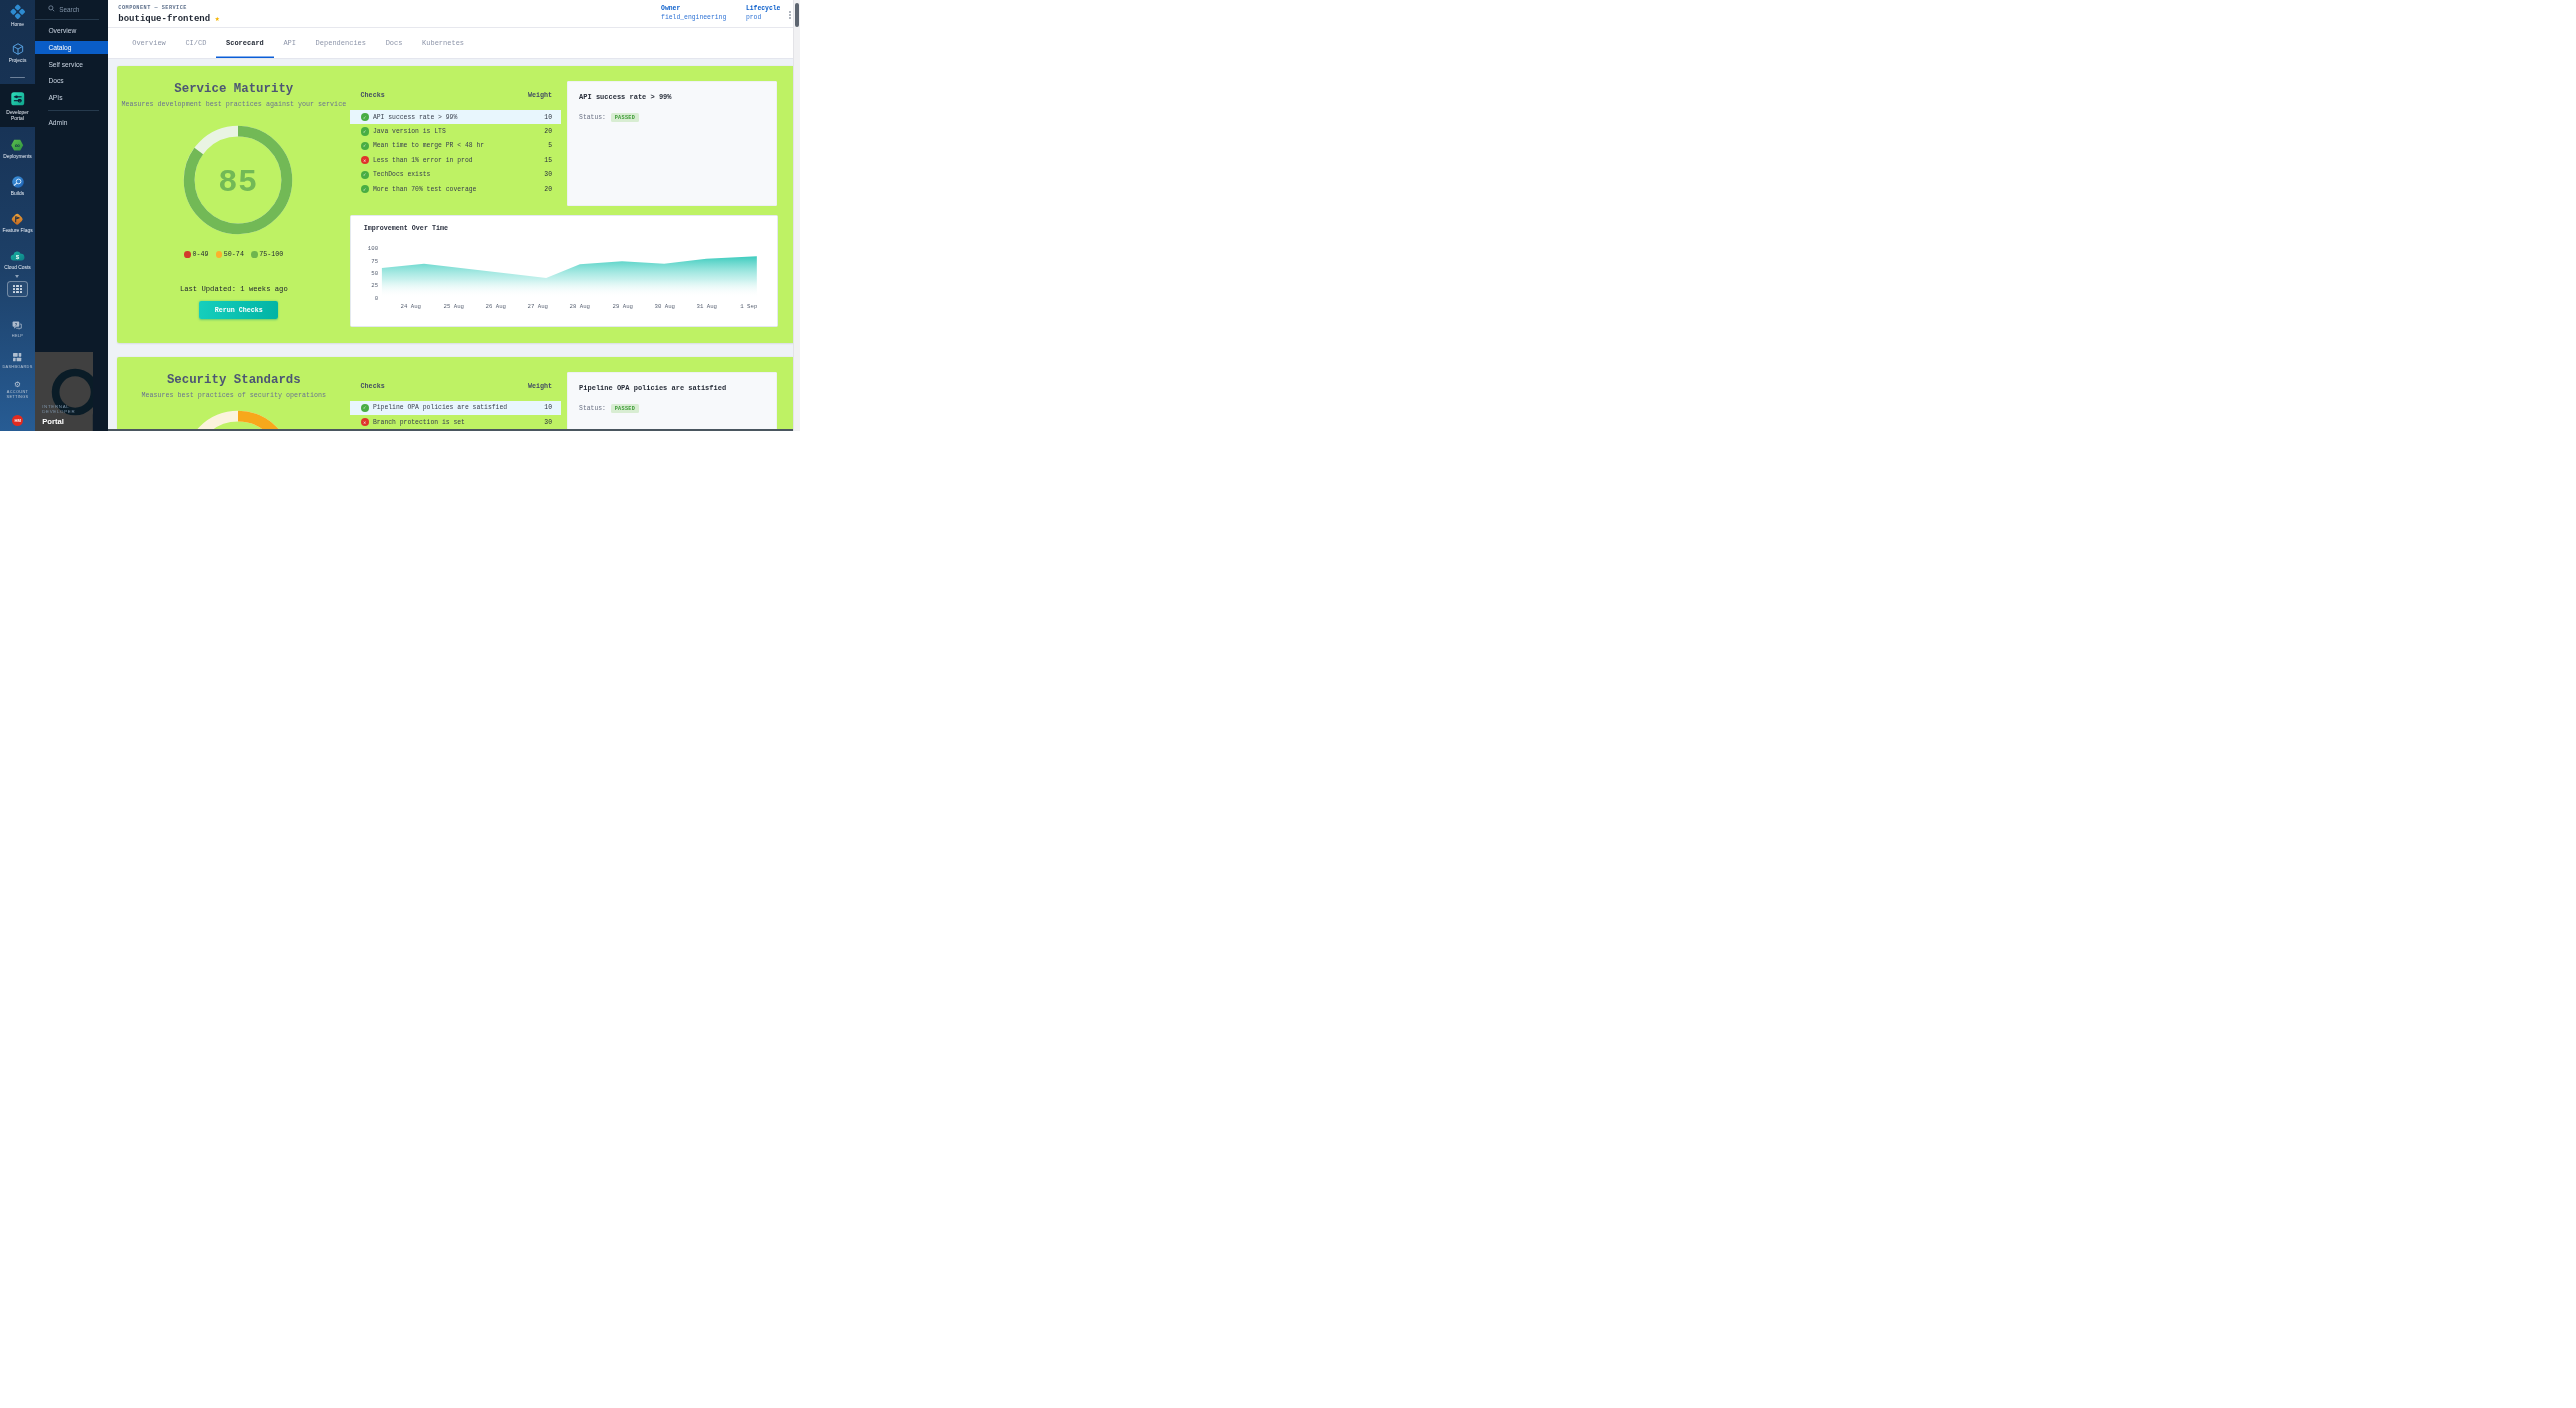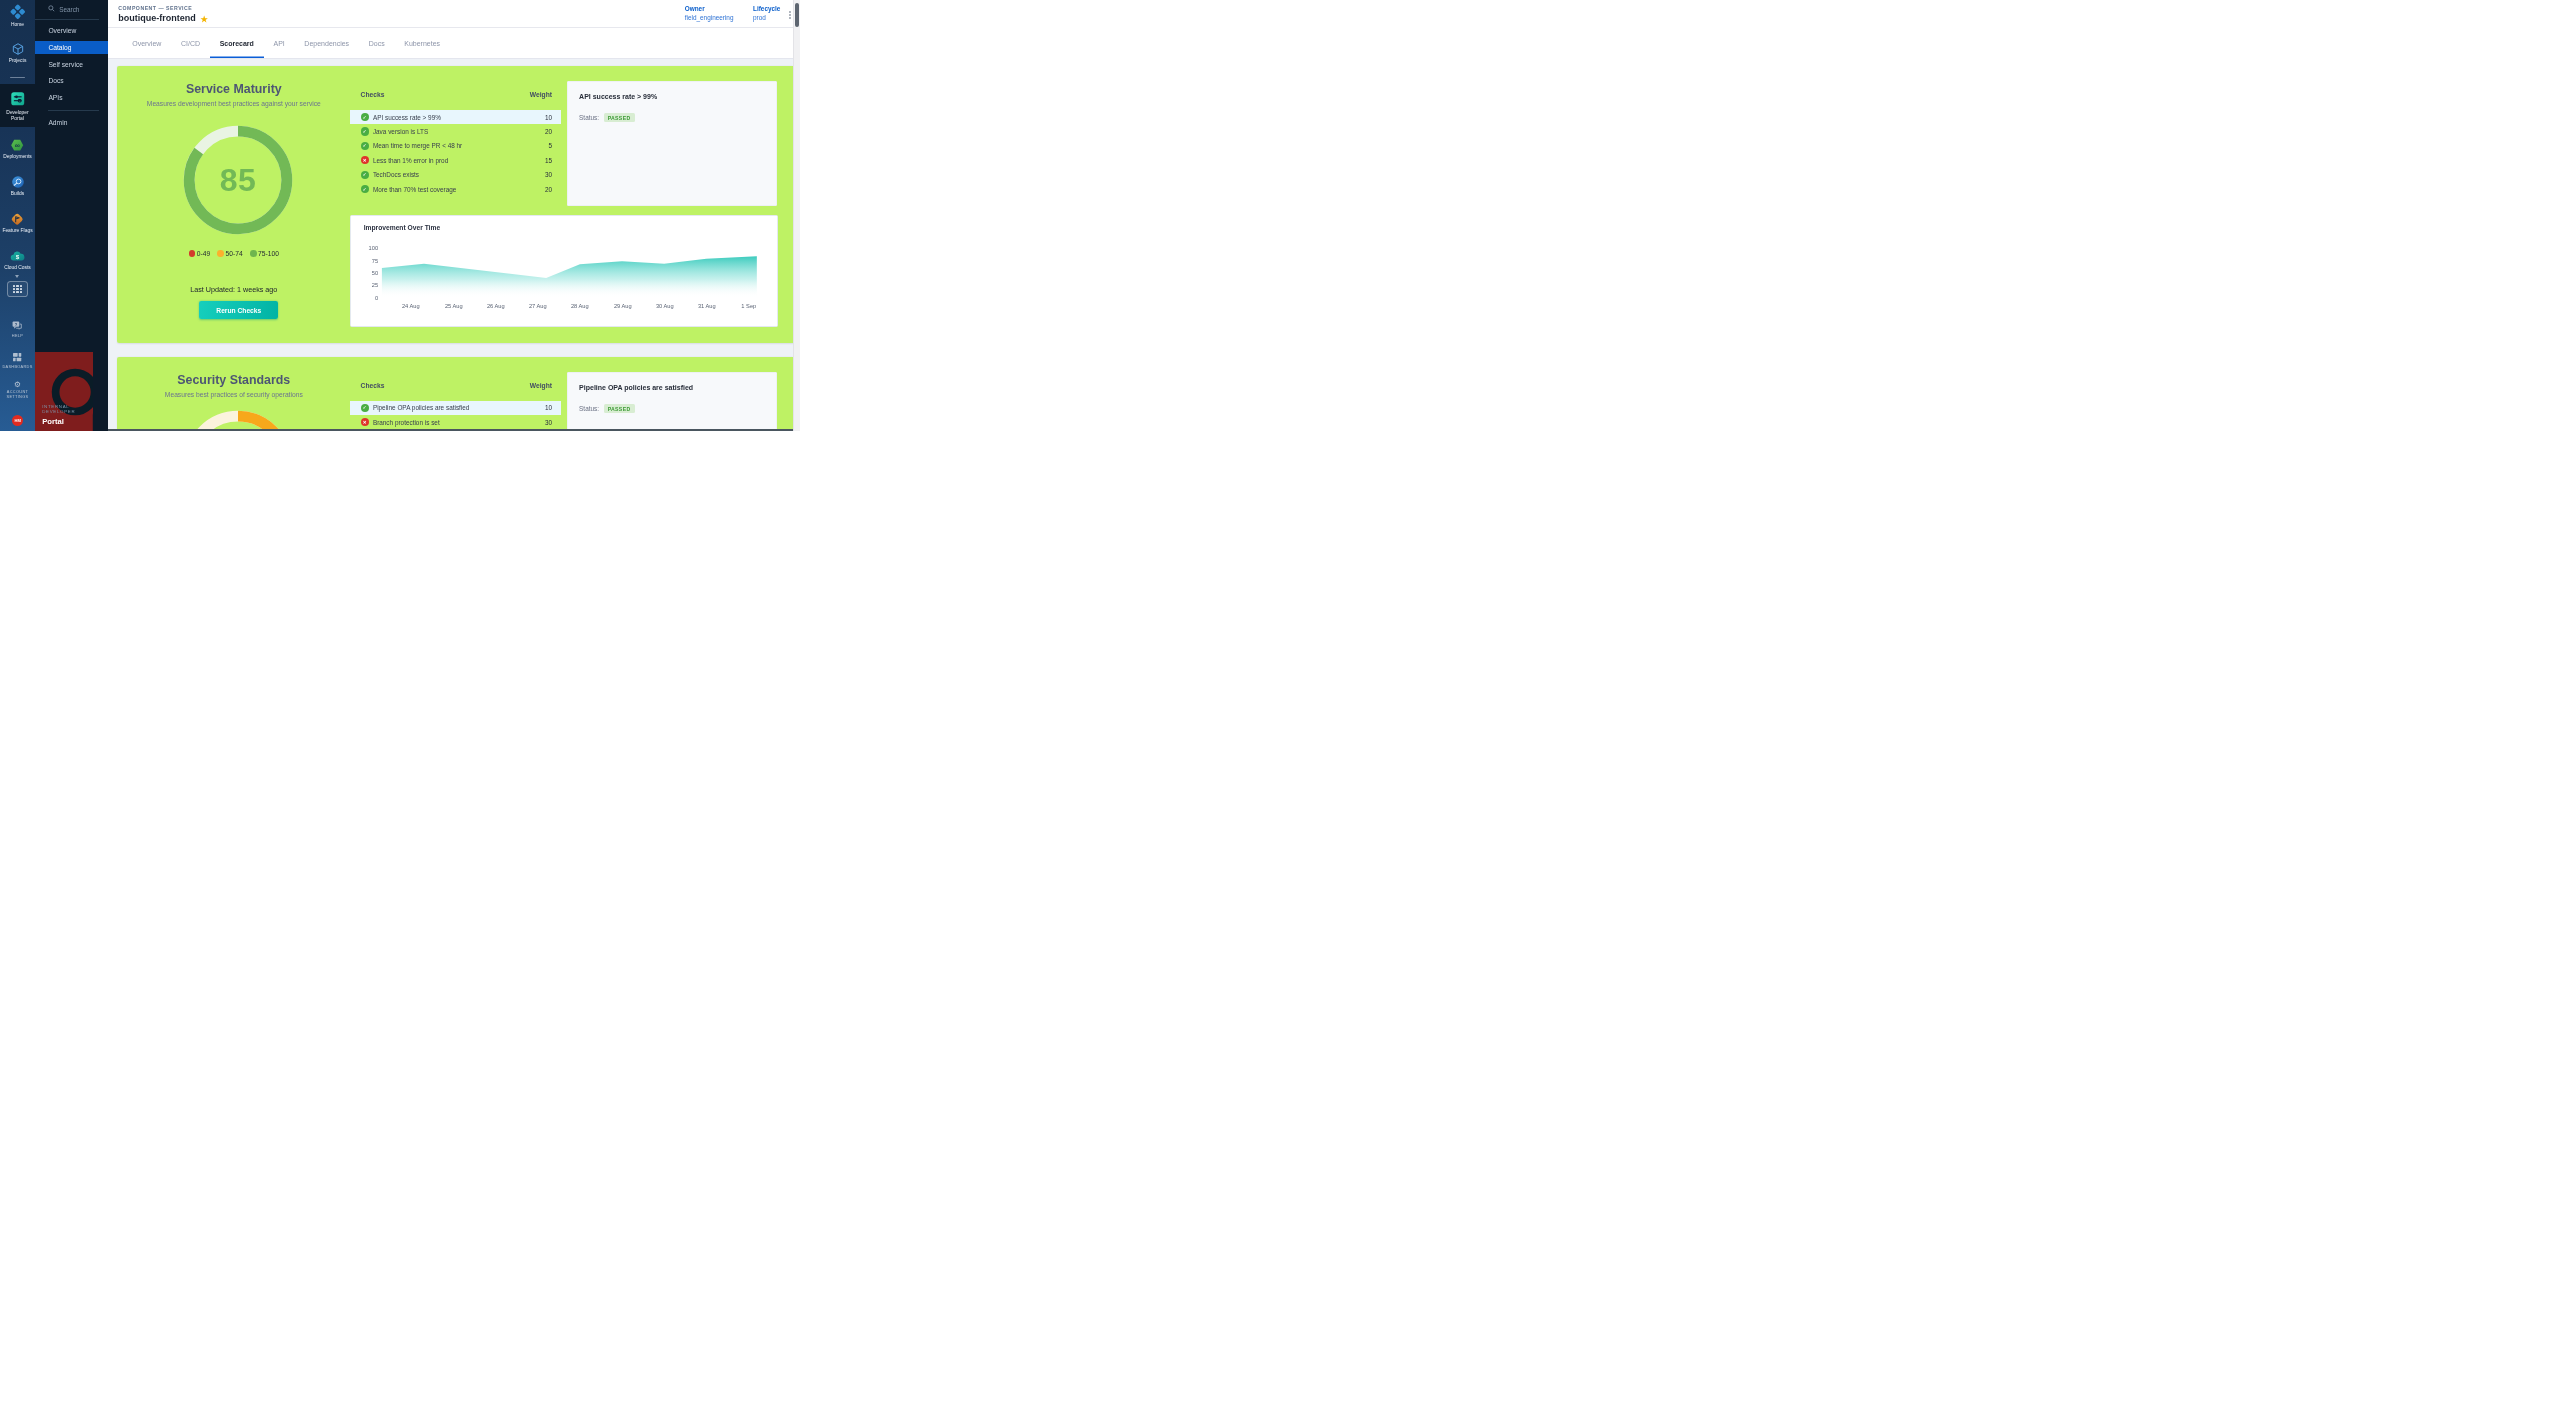--- a/index.html
+++ b/index.html
@@ -24,27 +24,27 @@
             color:#fff; font-size:4.1px; font-weight:bold; display:flex; align-items:center; justify-content:center; }
   .gear-glyph { color:#b6c4d4; font-size:7.7px; line-height:8.2px; }
 
   
   .sidenav { position:relative; width:73px; flex:0 0 73px; height:100%; background:#0c1a29; z-index:4; }
   .search { display:flex; align-items:center; gap:4.1px; height:19.6px; margin:0 8.8px 3.1px 0; padding-left:13.4px;
             border-bottom:0.5px solid #263a4d; color:#8294a8; font-size:6.4px; }
   .snav-item { height:16.5px; display:flex; align-items:center; padding-left:13.4px; color:#c8d3e0; font-size:6.7px; cursor:default; }
   .snav-item.selected { background:#0a5dc7; color:#fff; height:13px; margin:1.8px 0; }
   .snav-divider { border-top:0.5px solid #263a4d; margin:4.6px 8.8px 3.1px 13.4px; }
-  .brand-area { position:absolute; left:0; bottom:0; width:58px; height:79px; background:#7f1d1d; overflow:hidden; }
+  .brand-area { position:absolute; left:0; bottom:0; width:58px; height:79px; background:#404040; overflow:hidden; }
   .brand-area svg { position:absolute; left:0; top:0; }
   .brand-eyebrow { position:absolute; left:7.2px; bottom:17.5px; color:#7f95aa; font-size:4.4px; letter-spacing:0.7px; }
   .brand-name { position:absolute; left:7.2px; bottom:5.2px; color:#ffffff; font-size:7.7px; font-weight:bold; }
 
   
-  .main { position:relative; flex:1; height:100%; display:flex; flex-direction:column; background:#eef2f7; }
+  .main { position:relative; flex:1; height:100%; display:flex; flex-direction:column; background:#eef2f7;font-family:Liberation Mono, monospace; }
   .hdr { position:relative; height:28px; background:#fff; border-bottom:0.5px solid #e7e8ee; flex:0 0 28px; }
   .eyebrow { position:absolute; left:10.3px; top:4.6px; font-size:5.2px; letter-spacing:0.5px; color:#5f718c; font-weight:600; }
   .page-title { position:absolute; left:10.3px; top:13.4px; font-size:9px; font-weight:bold; color:#1d2430; }
   .fav-star { color:#f4b400; font-size:8.2px; margin-left:4.6px; vertical-align:-0.5px; }
   .hdr-right { position:absolute; right:19.6px; top:5.2px; display:flex; gap:19.6px; }
   .meta .ml { font-size:6.4px; font-weight:bold; color:#0a5ecb; }
   .meta .mv { font-size:6.4px; color:#2f73d5; margin-top:2.1px; }
   .kebab { position:absolute; right:6.2px; top:9.3px; width:8.2px; height:11.3px; display:flex; flex-direction:column; align-items:center; gap:1.5px; justify-content:center; }
   .kebab i { width:1.8px; height:1.8px; border-radius:50%; background:#9ba1ac; }
 

